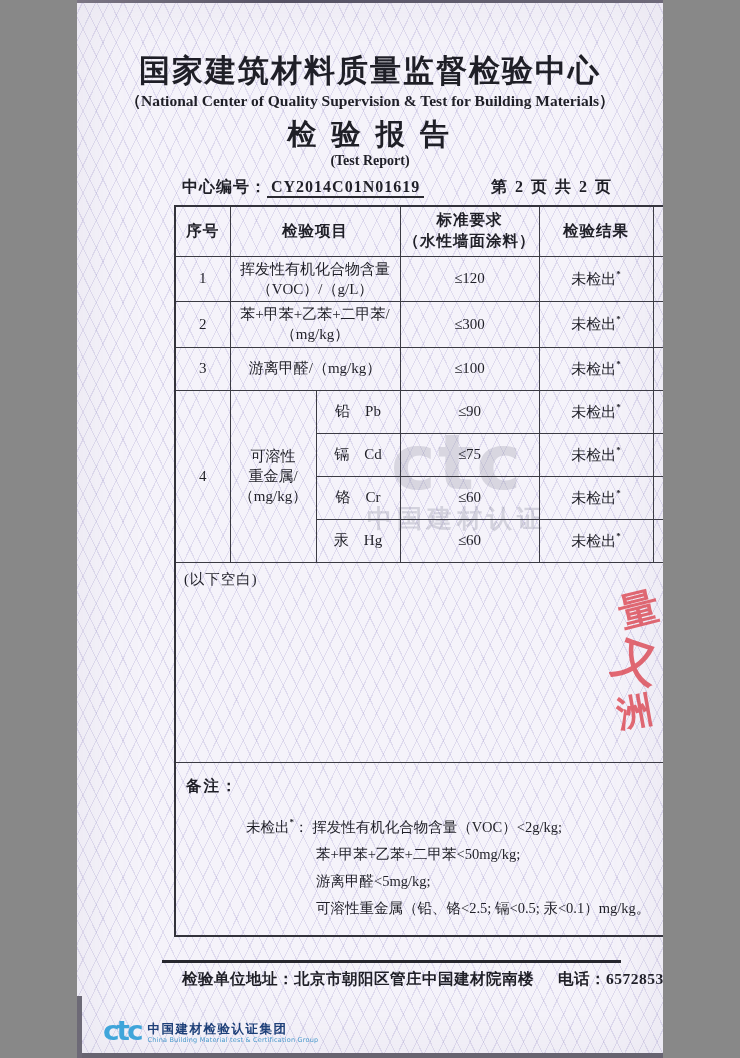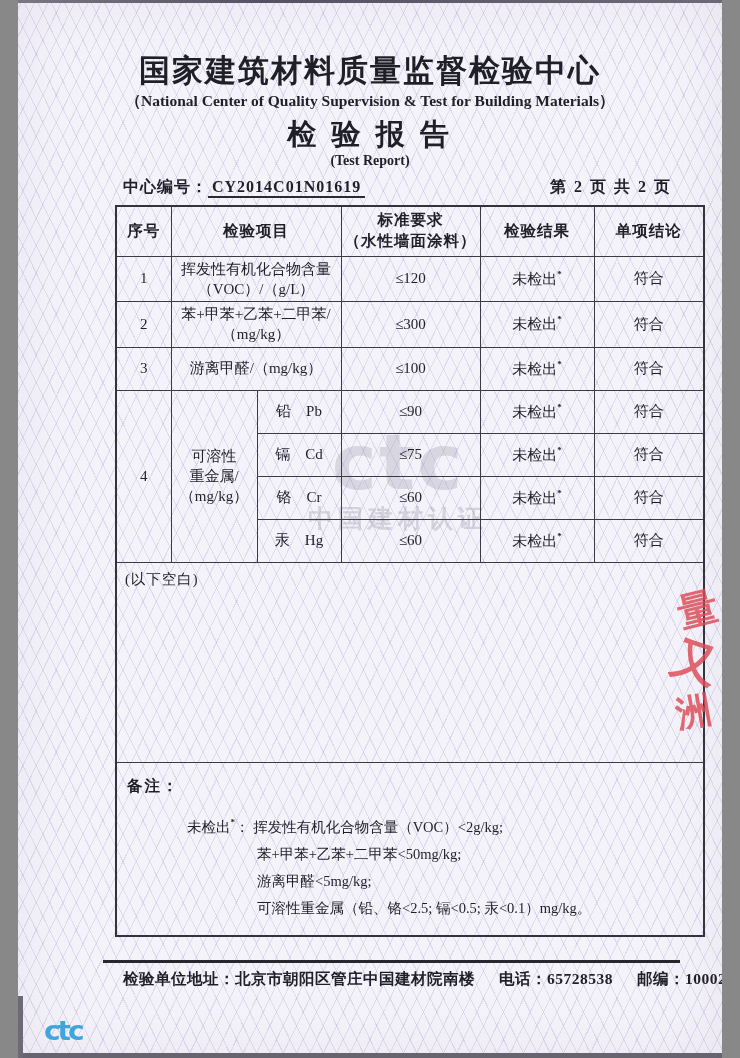--- a/index.html
+++ b/index.html
@@ -1,18 +1,18 @@
 <!DOCTYPE html>
 <html><head>
 <meta charset="utf-8">
 <style>
   * { margin:0; padding:0; box-sizing:border-box; }
   html,body { background:#888; }
   .page {
-    position:relative; width:704px; height:1058px; margin:0 auto;
+    position:relative; width:586px; height:1058px; margin:0 auto;
     overflow:hidden; background:#f5f3fa;
     font-family:"Liberation Serif","DejaVu Serif",serif; color:#1f1f27;
   }
   .page::before {
     content:""; position:absolute; inset:0; z-index:0;
     background-image:
       repeating-linear-gradient(64deg,  rgba(160,150,205,.26) 0 1px, transparent 1px 12px),
       repeating-linear-gradient(-64deg, rgba(160,150,205,.26) 0 1px, transparent 1px 12px);
   }
   .page::after {
@@ -224,17 +224,21 @@
   </div>
 
   <div class="footer-line"></div>
 
   <div class="footer">
     <span>检验单位地址：</span><span>北京市朝阳区管庄中国建材院南楼</span><span class="gap"></span><span>电话：</span><span>65728538</span><span class="gap"></span><span>邮编：</span><span>100024</span>
   </div>
 
   <div class="logo">
     <span class="logo-mark">ctc</span>
+    <span>
+      <div class="logo-cn">中国建材检验认证集团</div>
+      <div class="logo-en">China Building Material test &amp; Certification Group</div>
+    </span>
   </div>
 
   <div class="edge-bottom"></div>
   <div class="edge-left"></div>
 </div>
 
 </body></html>

